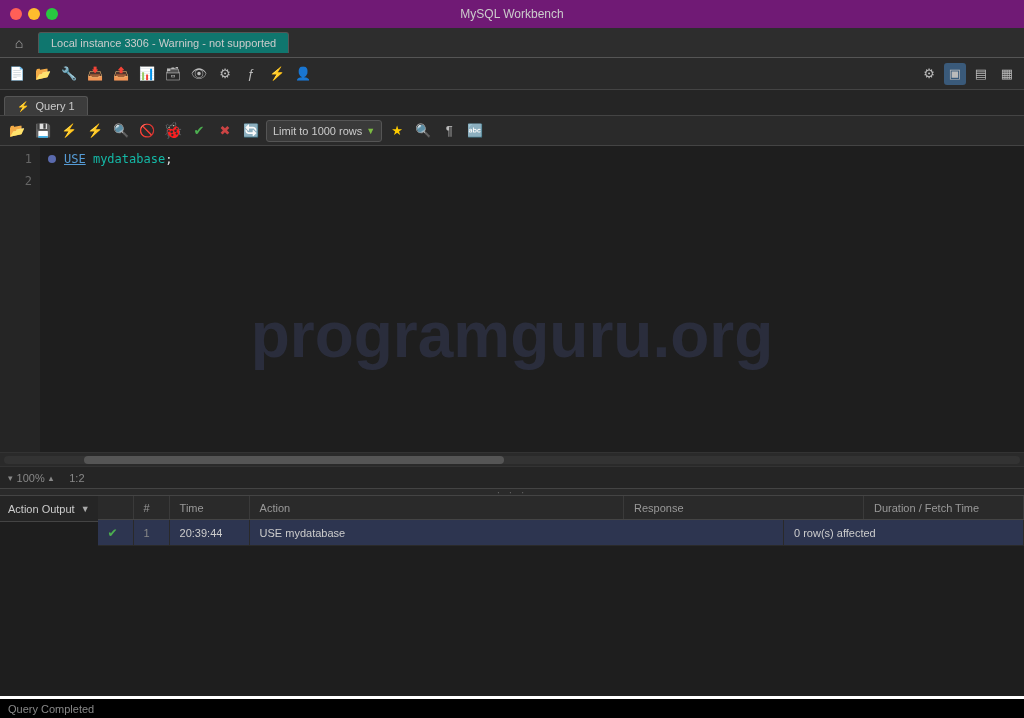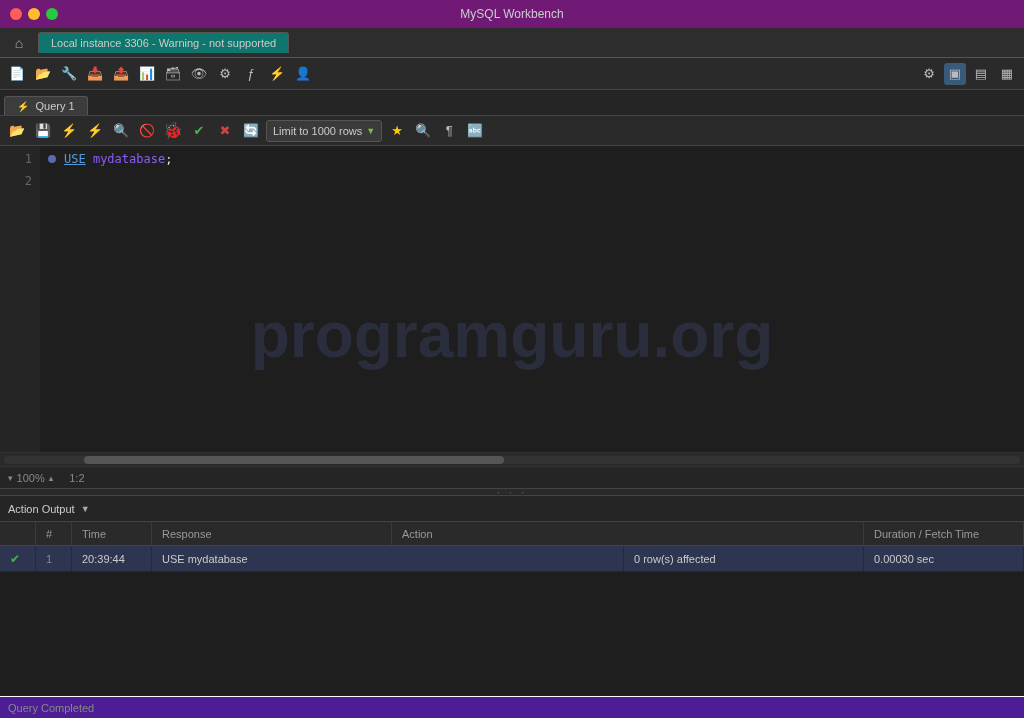--- a/index.html
+++ b/index.html
@@ -187,21 +187,21 @@
     }
     .line-dot {
       width: 8px;
       height: 8px;
       background: #5a6aad;
       border-radius: 50%;
       margin-right: 8px;
       flex-shrink: 0;
     }
     .kw { color: #569cd6; text-decoration: underline; }
-    .db { color: #8b5cf6; }
+    .db { color: #14b8a6; }
 
     #watermark {
       position: absolute;
       bottom: 80px;
       left: 50%;
       transform: translateX(-50%);
       font-size: 64px;
       font-weight: bold;
       color: rgba(80, 90, 150, 0.25);
       pointer-events: none;
@@ -332,25 +332,25 @@
     .td-time { width: 80px; }
     .td-action { flex: 1; }
     .td-response { width: 240px; }
     .td-duration { width: 160px; }
     .check-icon { color: #4caf50; font-size: 12px; }
     .row-num { color: #888; }
 
     
     #bottom-status {
       height: 22px;
-      background: #4c1d95;
+      background: #000000;
       display: flex;
       align-items: center;
       padding: 0 8px;
-      border-top: 1px solid #ffffff;
+      border-top: 3px solid #ffffff;
       font-size: 11px;
       color: #888;
     }
 
     #main-layout {
       display: flex;
       flex-direction: column;
       height: calc(718px - 28px - 30px - 32px - 26px - 30px);
     }
     #editor-wrapper {
@@ -463,45 +463,44 @@
         <span class="zoom-arrow">▴</span>
       </div>
       <span>1:2</span>
     </div>
   </div>
 
   <div id="resize-handle">
     <span class="resize-dots">· · ·</span>
   </div>
 
-  <div id="output-area" style="height: 200px; display: flex; flex-direction: column;">
+  <div id="output-area" style="height: 200px; display: flex; flex-direction: row;">
     <div id="output-header">
       <span id="output-title">Action Output</span>
       <span class="output-arrow">▼</span>
     </div>
     <div id="output-table">
       <div id="table-header">
         <div class="th-cell th-num"></div>
         <div class="th-cell th-num">#</div>
         <div class="th-cell th-time">Time</div>
+        <div class="th-cell th-action">Action</div>
         <div class="th-cell th-response">Response</div>
-        <div class="th-cell th-action">Action</div>
         <div class="th-cell th-duration">Duration / Fetch Time</div>
       </div>
       <div class="tr-row active">
         <div class="td-cell td-num">
           <span class="check-icon">✔</span>
         </div>
         <div class="td-cell td-num">
           <span class="row-num">1</span>
         </div>
         <div class="td-cell td-time">20:39:44</div>
         <div class="td-cell td-action">USE mydatabase</div>
         <div class="td-cell td-response">0 row(s) affected</div>
-        <div class="td-cell td-duration">0.00030 sec</div>
       </div>
     </div>
   </div>
 
   <div id="bottom-status">
     <span>Query Completed</span>
   </div>
 </div>
 
 </body></html>

